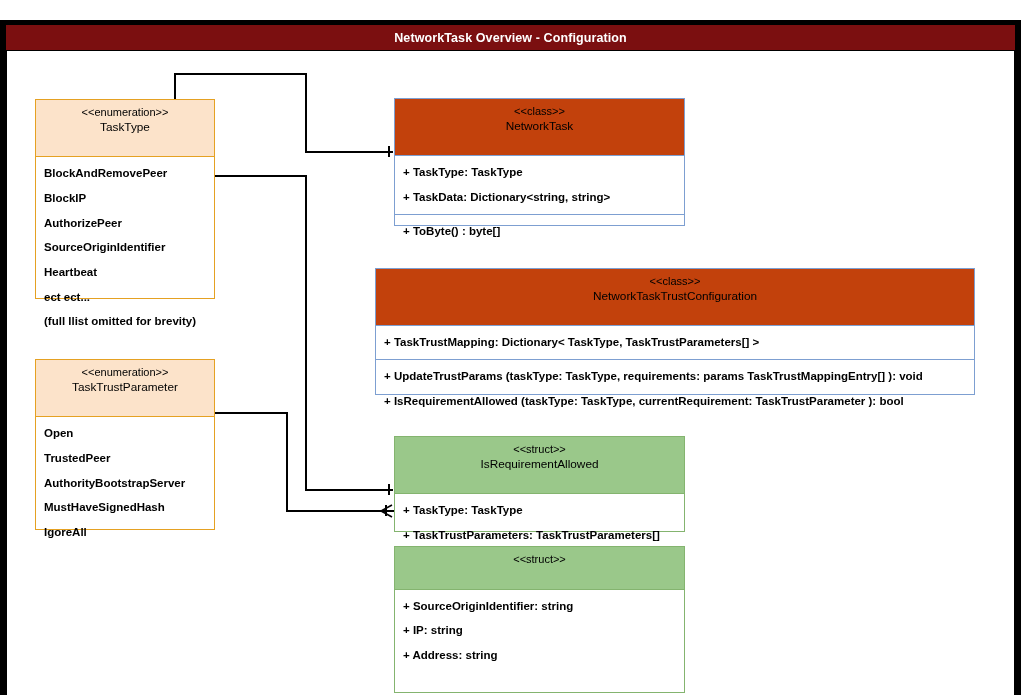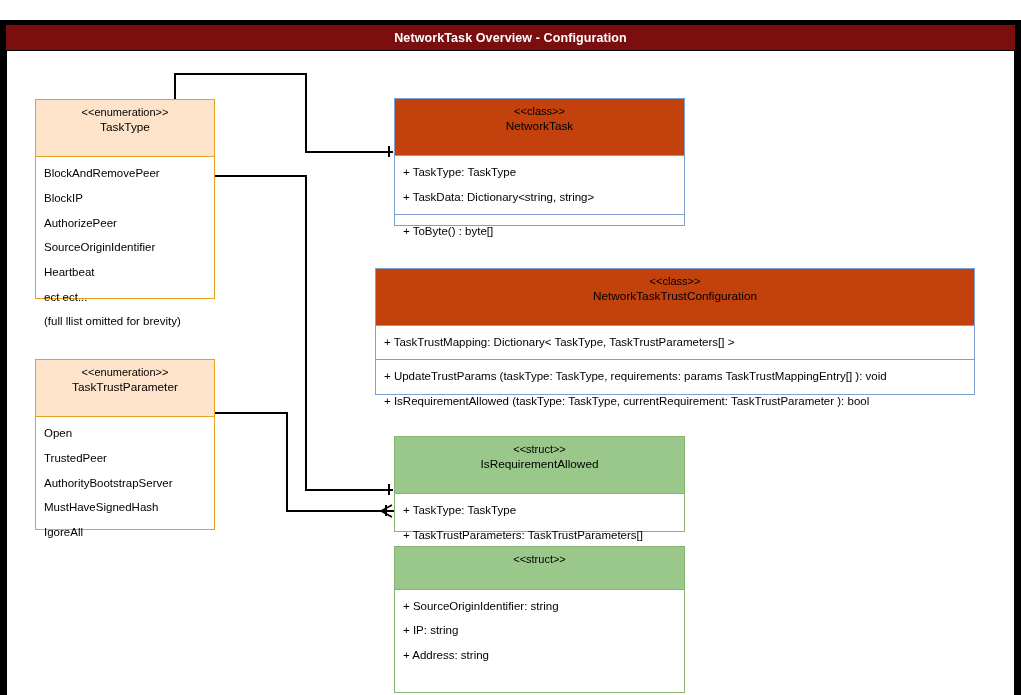--- a/index.html
+++ b/index.html
@@ -90,20 +90,21 @@
   }
   .uml .compartment + .compartment {
     border-top: 1px solid;
   }
   .uml .row {
     box-sizing: border-box;
     padding: 6px 7px 6px 8px;
     line-height: 1.1;
     white-space: nowrap;
     overflow: hidden;
+    font-weight: bold;
   }
 
   
   .enum {
     border: 1.6px solid #e5a122;
   }
   .enum .hdr {
     background: #fce3ca;
     border-bottom-color: #e5a122;
   }

